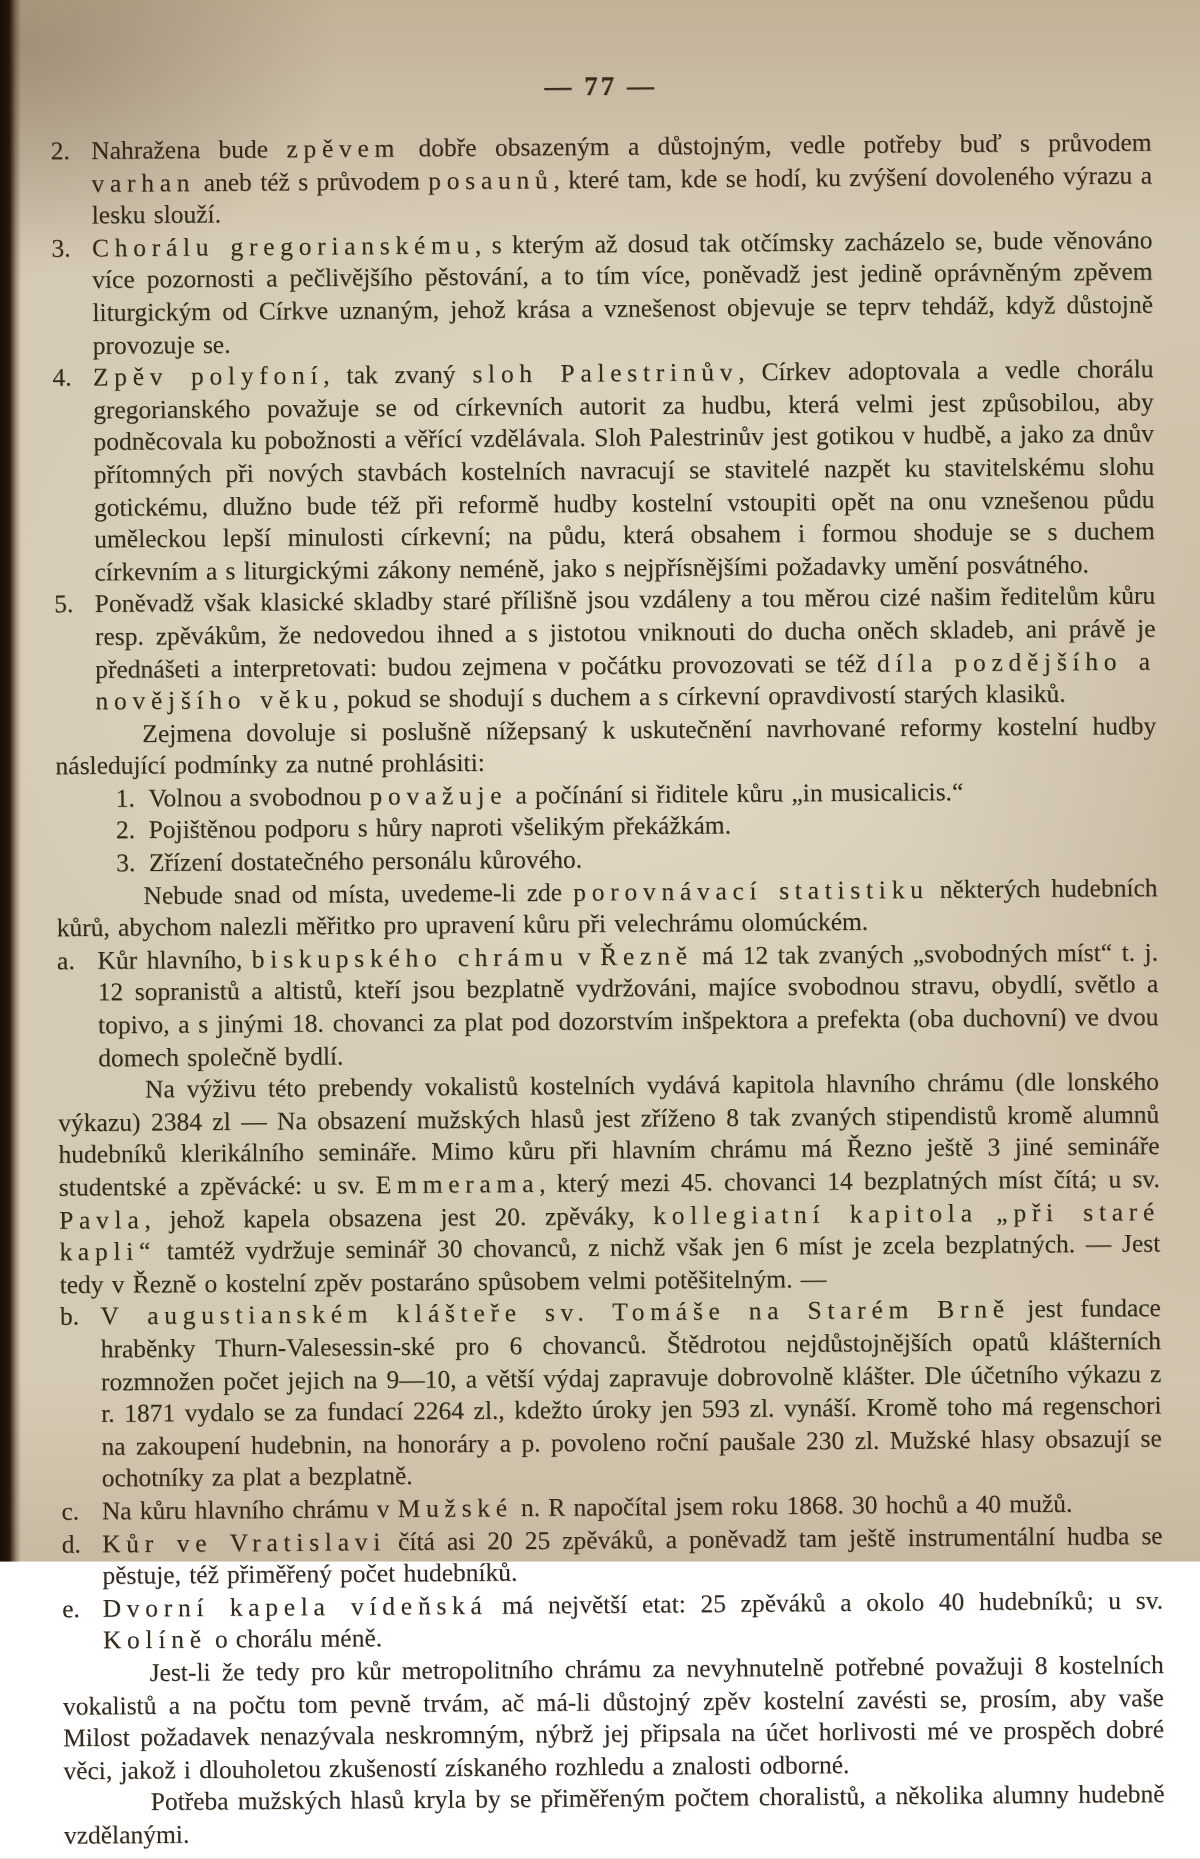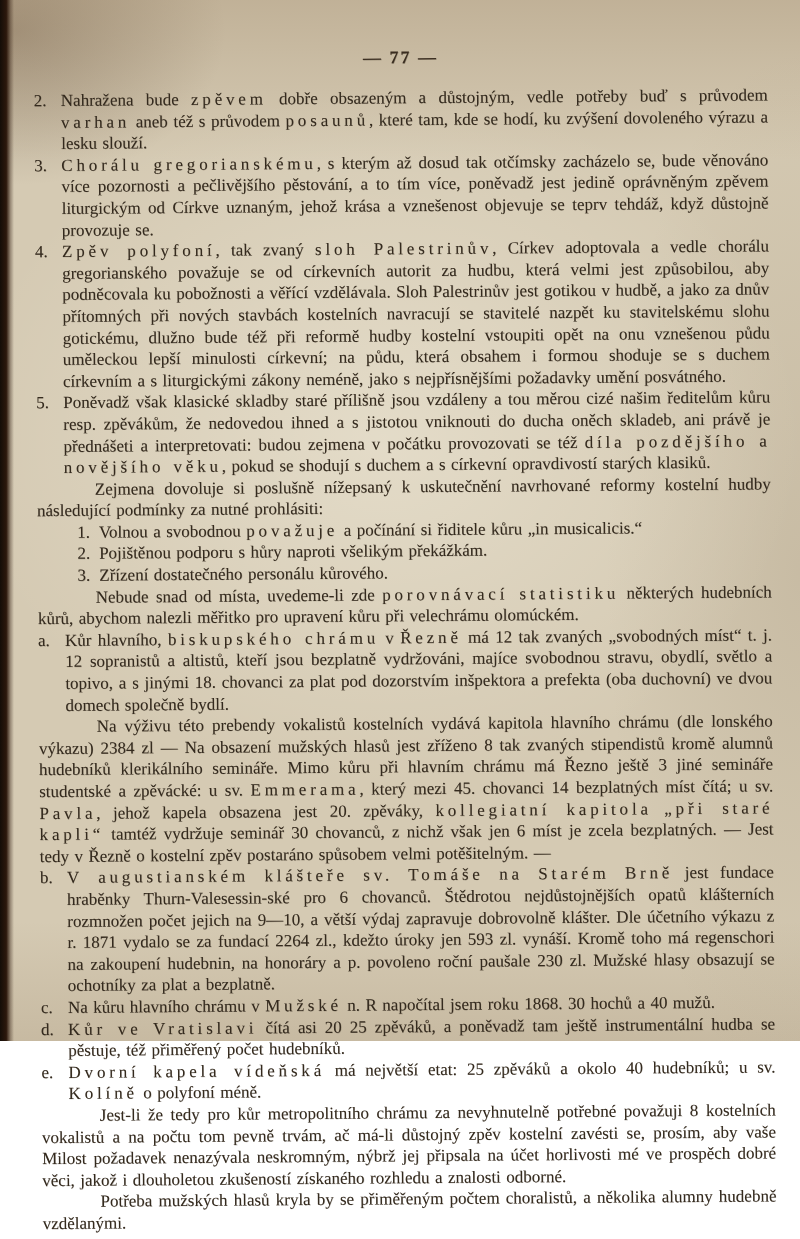--- a/index.html
+++ b/index.html
@@ -70,18 +70,18 @@
         <div class="block paragraph"><span><span class="run">Zejmena dovoluje si poslušně nížepsaný k uskutečnění navrhované reformy kostelní hudby následující podmínky za nutné prohlásiti:</span></span></div>
         <div class="block sub"><span class="marker">1.</span><span><span class="run">Volnou a svobodnou </span><span class="sperr">považuje</span><span class="run"> a počínání si řiditele kůru „in musicalicis.“</span></span></div>
         <div class="block sub"><span class="marker">2.</span><span><span class="run">Pojištěnou podporu s hůry naproti všelikým překážkám.</span></span></div>
         <div class="block sub"><span class="marker">3.</span><span><span class="run">Zřízení dostatečného personálu kůrového.</span></span></div>
         <div class="block paragraph"><span><span class="run">Nebude snad od místa, uvedeme-li zde </span><span class="sperr">porovnávací statistiku</span><span class="run"> některých hudebních kůrů, abychom nalezli měřitko pro upravení kůru při velechrámu olomúckém.</span></span></div>
         <div class="block lettered"><span class="marker">a.</span><span><span class="run">Kůr hlavního, </span><span class="sperr">biskupského chrámu</span><span class="run"> v </span><span class="sperr">Řezně</span><span class="run"> má 12 tak zvaných „svobodných míst“ t. j. 12 sopranistů a altistů, kteří jsou bezplatně vydržováni, majíce svobodnou stravu, obydlí, světlo a topivo, a s jinými 18. chovanci za plat pod dozorstvím inšpektora a prefekta (oba duchovní) ve dvou domech společně bydlí.</span></span></div>
         <div class="block paragraph"><span><span class="run">Na výživu této prebendy vokalistů kostelních vydává kapitola hlavního chrámu (dle lonského výkazu) 2384 zl — Na obsazení mužských hlasů jest zříženo 8 tak zvaných stipendistů kromě alumnů hudebníků klerikálního semináře. Mimo kůru při hlavním chrámu má Řezno ještě 3 jiné semináře studentské a zpěvácké: u sv. </span><span class="sperr">Emmerama</span><span class="run">, který mezi 45. chovanci 14 bezplatných míst čítá; u sv. </span><span class="sperr">Pavla</span><span class="run">, jehož kapela obsazena jest 20. zpěváky, </span><span class="sperr">kollegiatní kapitola</span><span class="run"> </span><span class="sperr">„při staré kapli“</span><span class="run"> tamtéž vydržuje seminář 30 chovanců, z nichž však jen 6 míst je zcela bezplatných. — Jest tedy v Řezně o kostelní zpěv postaráno spůsobem velmi potěšitelným. —</span></span></div>
         <div class="block lettered"><span class="marker">b.</span><span><span class="sperr">V augustianském klášteře sv. Tomáše na Starém Brně</span><span class="run"> jest fundace hraběnky Thurn-Valesessin-ské pro 6 chovanců. Štědrotou nejdůstojnějších opatů klášterních rozmnožen počet jejich na 9—10, a větší výdaj zapravuje dobrovolně klášter. Dle účetního výkazu z r. 1871 vydalo se za fundací 2264 zl., kdežto úroky jen 593 zl. vynáší. Kromě toho má regenschori na zakoupení hudebnin, na honoráry a p. povoleno roční paušale 230 zl. Mužské hlasy obsazují se ochotníky za plat a bezplatně.</span></span></div>
         <div class="block lettered"><span class="marker">c.</span><span><span class="run">Na kůru hlavního chrámu v </span><span class="sperr">Mužské</span><span class="run"> n. R napočítal jsem roku 1868. 30 hochů a 40 mužů.</span></span></div>
         <div class="block lettered"><span class="marker">d.</span><span><span class="sperr">Kůr ve Vratislavi</span><span class="run"> čítá asi 20 25 zpěváků, a poněvadž tam ještě instrumentální hudba se pěstuje, též přiměřený počet hudebníků.</span></span></div>
-        <div class="block lettered"><span class="marker">e.</span><span><span class="sperr">Dvorní kapela vídeňská</span><span class="run"> má největší etat: 25 zpěváků a okolo 40 hudebníků; u sv. </span><span class="sperr">Kolíně</span><span class="run"> o polyfoní méně.</span></span></div>
+        <div class="block lettered"><span class="marker">e.</span><span><span class="sperr">Dvorní kapela vídeňská</span><span class="run"> má největší etat: 25 zpěváků a okolo 40 hudebníků; u sv. </span><span class="sperr">Kolíně</span><span class="run"> o chorálu méně.</span></span></div>
         <div class="block paragraph"><span><span class="run">Jest-li že tedy pro kůr metropolitního chrámu za nevyhnutelně potřebné považuji 8 kostelních vokalistů a na počtu tom pevně trvám, ač má-li důstojný zpěv kostelní zavésti se, prosím, aby vaše Milost požadavek nenazývala neskromným, nýbrž jej připsala na účet horlivosti mé ve prospěch dobré věci, jakož i dlouholetou zkušeností získaného rozhledu a znalosti odborné.</span></span></div>
         <div class="block paragraph"><span><span class="run">Potřeba mužských hlasů kryla by se přiměřeným počtem choralistů, a několika alumny hudebně vzdělanými.</span></span></div>
       </div>
   </div>
 </div>
 
 </body></html>

